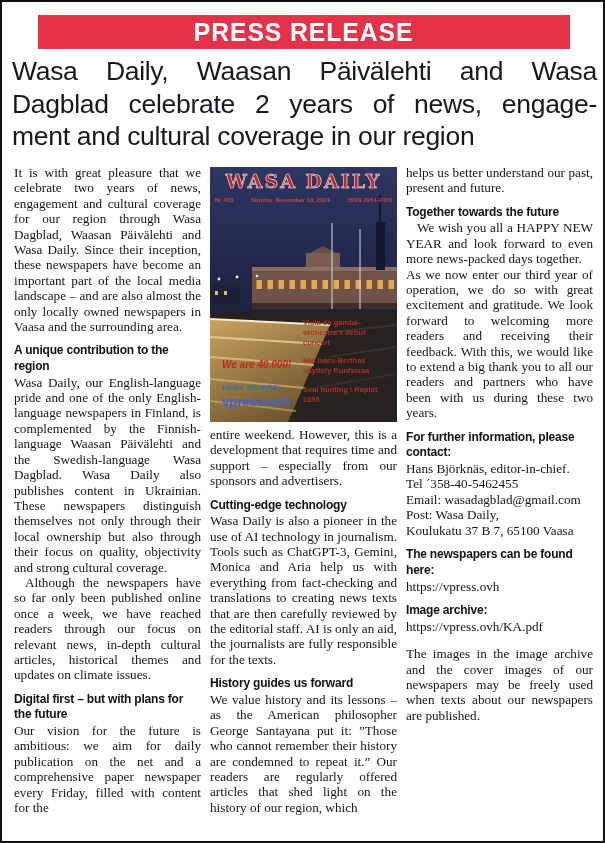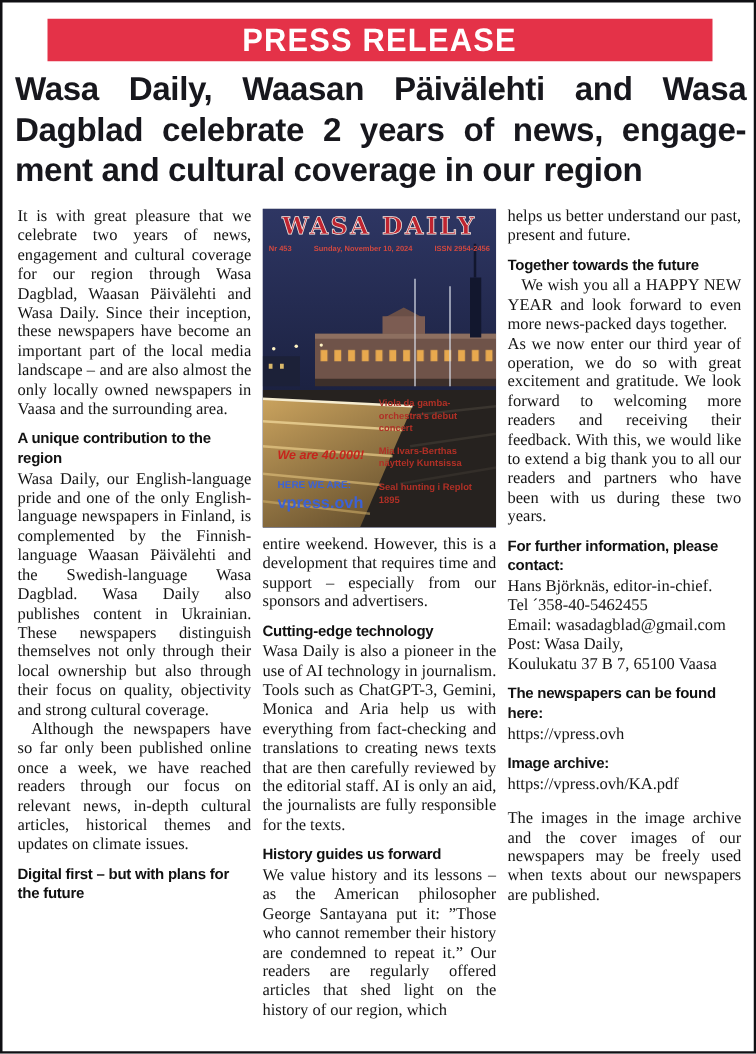--- a/index.html
+++ b/index.html
@@ -12,21 +12,21 @@
     --body_black:#141414;
   }
   html,body{margin:0;padding:0;background:#ffffff;}
   .page{position:relative;width:605px;height:843px;background:#fff;border:2px solid #101014;
         box-sizing:border-box;font-family:"Liberation Serif",serif;color:var(--body_black);overflow:hidden;padding-left:14px;}
   .banner{position:absolute;left:36px;top:13px;width:532px;height:34px;background:var(--banner_red);
           display:flex;align-items:center;justify-content:center;}
   .banner-text{color:#fff;font-family:"Liberation Sans",sans-serif;font-weight:700;font-size:26px;
           letter-spacing:1px;transform:scaleX(0.95);white-space:nowrap;}
   .headline{position:absolute;left:10px;top:53px;width:585px;font-family:"Liberation Sans",sans-serif;
-          font-weight:700;font-size:26.5px;line-height:32.5px;color:var(--headline_black);letter-spacing:-0.3px;}
+          font-weight:400;font-size:26.5px;line-height:32.5px;color:var(--headline_black);letter-spacing:-0.3px;}
   .hl-just{text-align:justify;text-align-last:justify;}
   .cols{position:absolute;left:12px;top:163px;width:581px;height:674px;display:flex;gap:9px;overflow:hidden;}
   .col{width:187px;overflow:hidden;}
   p.body{margin:0;text-align:justify;font-size:13.2px;line-height:15.4px;}
   p.indent{text-indent:11px;}
   .sub{margin:9px 0 0 0;font-family:"Liberation Sans",sans-serif;font-weight:700;font-size:12px;
        line-height:15.6px;letter-spacing:-0.2px;color:#111;}
   p.line{margin:0;font-size:13.2px;line-height:15.5px;}
   p.gap{margin-top:12px;}
 
@@ -64,20 +64,21 @@
   </div>
 
   <div class="cols">
 
     <div class="col">
       <p class="body">It is with great pleasure that we celebrate two years of news, engagement and cultural coverage for our region through Wasa Dagblad, Waasan Päivälehti and Wasa Daily. Since their inception, these newspapers have become an important part of the local media landscape – and are also almost the only locally owned newspapers in Vaasa and the surrounding area.</p>
       <h3 class="sub">A unique contribution to the region</h3>
       <p class="body">Wasa Daily, our English-language pride and one of the only English-language newspapers in Finland, is complemented by the Finnish-language Waasan Päivälehti and the Swedish-language Wasa Dagblad. Wasa Daily also publishes content in Ukrainian. These newspapers distinguish themselves not only through their local ownership but also through their focus on quality, objectivity and strong cultural coverage.</p>
       <p class="body indent">Although the newspapers have so far only been published online once a week, we have reached readers through our focus on relevant news, in-depth cultural articles, historical themes and updates on climate issues.</p>
       <h3 class="sub">Digital first – but with plans for the future</h3>
+      <p class="body">Our vision for the future is ambitious: we aim for daily publication on the net and a comprehensive paper newspaper every Friday, filled with content for the</p>
     </div>
 
     <div class="col">
       <figure class="cover" style="margin:2px 0 5px 0">
         <svg width="187" height="255" viewBox="0 0 187 255">
           <defs>
             <linearGradient id="sky" x1="0" y1="0" x2="0" y2="1">
               <stop offset="0" stop-color="#2e3663"></stop>
                 <stop offset="1" stop-color="#1b2140"></stop>
             </linearGradient>

